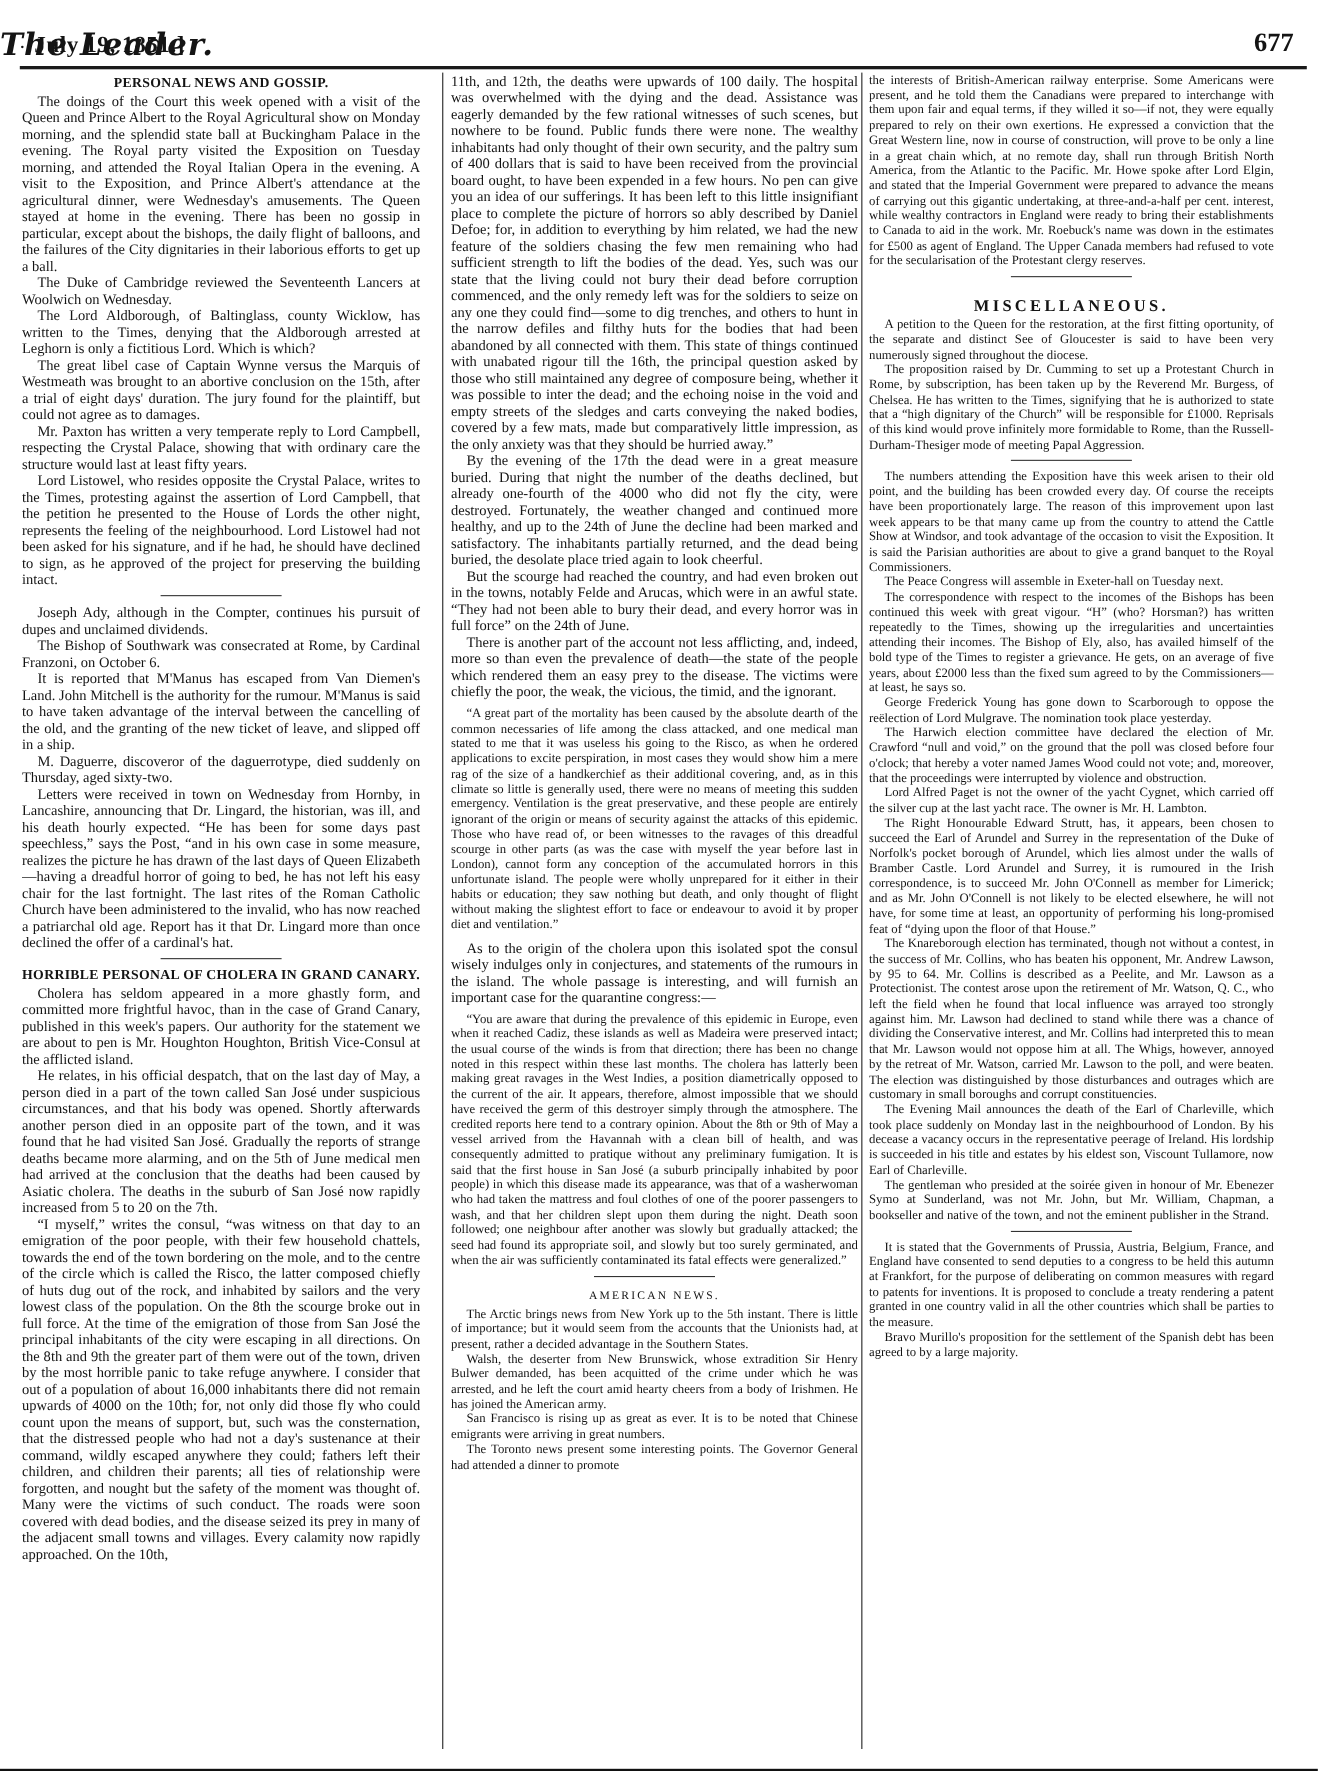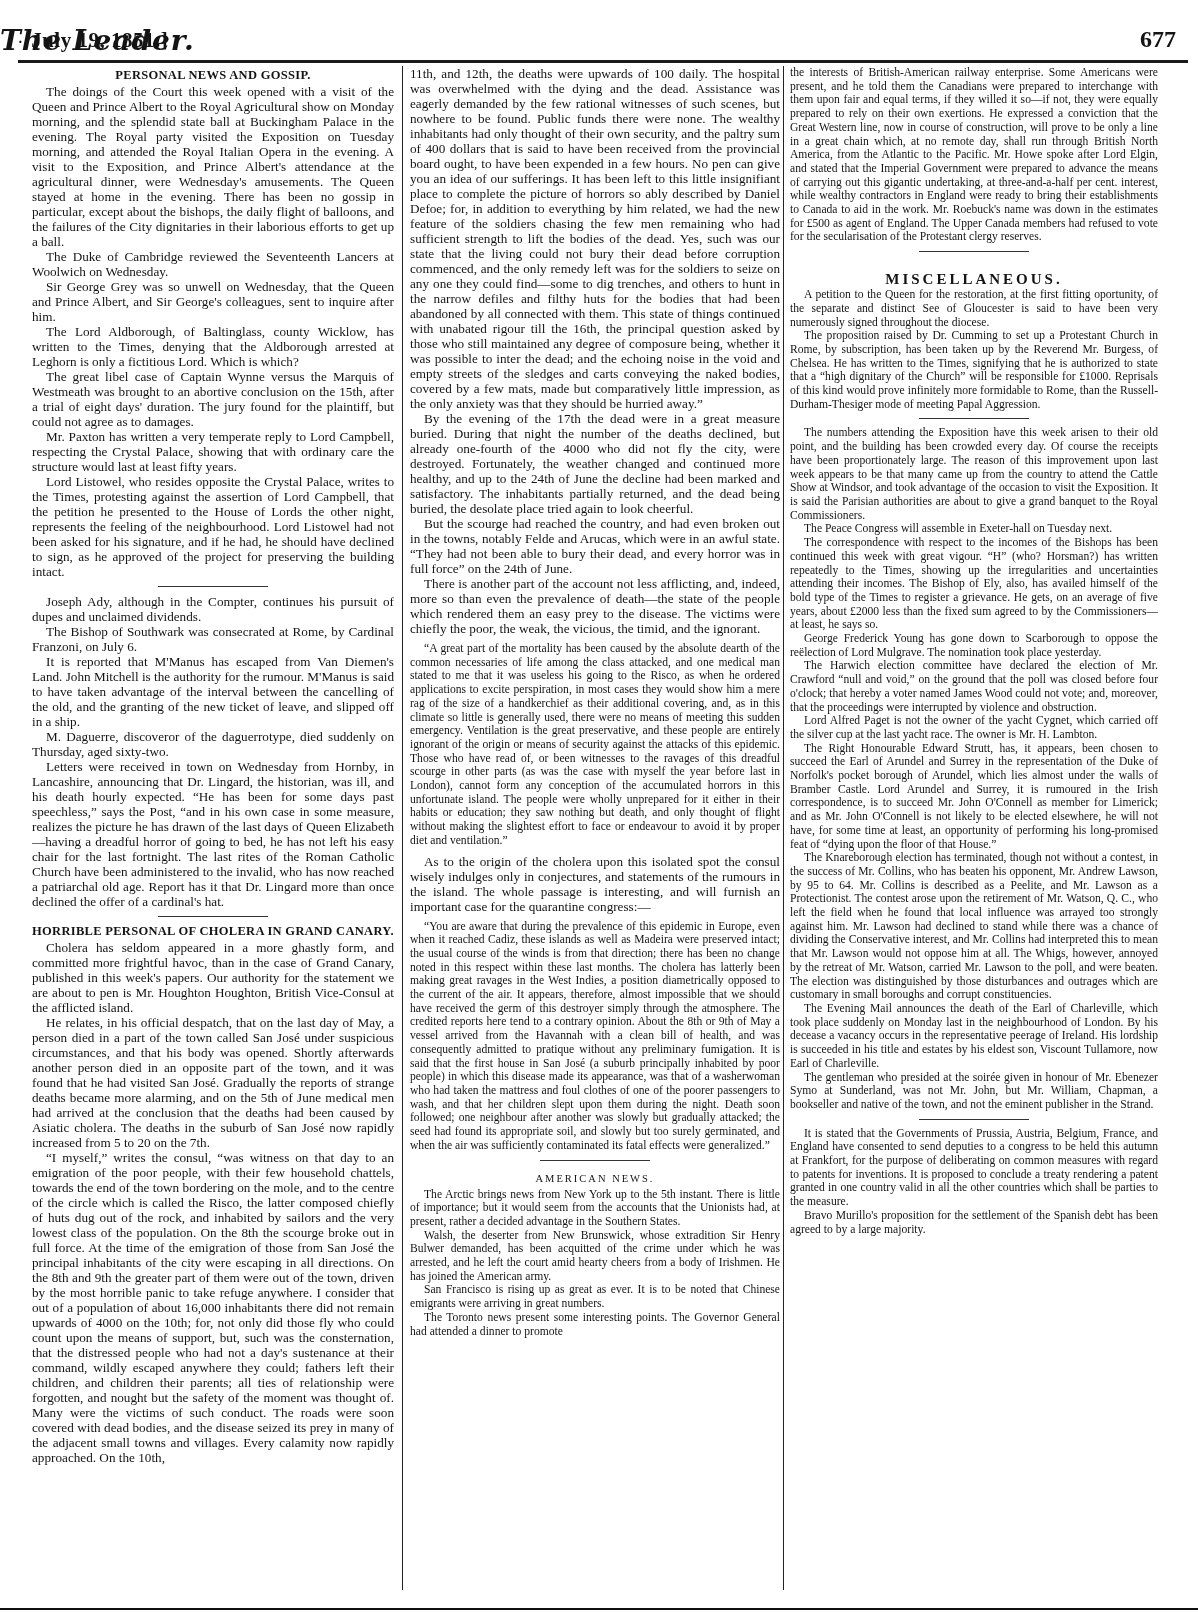--- a/index.html
+++ b/index.html
@@ -24,21 +24,21 @@
   .mh-page {
     position: absolute; right: 22px; top: 26px; font-size: 24px; font-weight: bold;
   }
   .mh-rule {
     position: absolute; left: 18px; right: 10px; top: 60px; height: 3px; background: #1a1a1a;
   }
   .col {
     position: absolute; top: 66px; height: 1526px; overflow: hidden;
     font-size: 11.6px; line-height: 13.7px; text-align: justify;
   }
-  .col1 { left: 32px; width: 362px; }
+  .col1 { left: 20px; width: 362px; }
   .col2 { left: 410px; width: 370px; }
   .col3 { left: 790px; width: 368px; }
   .vrule {
     position: absolute; top: 66px; width: 1px; height: 1524px; background: #222;
   }
   .vr1 { left: 402px; }
   .vr2 { left: 783px; }
   .bottom-rule {
     position: absolute; left: 0; right: 0; top: 1608px; height: 2px; background: #111;
   }
@@ -67,28 +67,27 @@
   <div class="mh-rule"></div>
 </div>
 
 <div class="vrule vr1"></div>
 <div class="vrule vr2"></div>
 
 <div class="col col1">
   <h2>PERSONAL NEWS AND GOSSIP.</h2>
   <p class="lead">The doings of the Court this week opened with a visit of the Queen and Prince Albert to the Royal Agricultural show on Monday morning, and the splendid state ball at Buckingham Palace in the evening. The Royal party visited the Exposition on Tuesday morning, and attended the Royal Italian Opera in the evening. A visit to the Exposition, and Prince Albert's attendance at the agricultural dinner, were Wednesday's amusements. The Queen stayed at home in the evening. There has been no gossip in particular, except about the bishops, the daily flight of balloons, and the failures of the City dignitaries in their laborious efforts to get up a ball.</p>
   <p class="lead">The Duke of Cambridge reviewed the Seventeenth Lancers at Woolwich on Wednesday.</p>
-  <p class="lead">Sir George Grey was so unwell on Wednesday, that the Queen and Prince Albert, and Sir George's colleagues, sent to inquire after him.</p>
   <p class="lead">The Lord Aldborough, of Baltinglass, county Wicklow, has written to the Times, denying that the Aldborough arrested at Leghorn is only a fictitious Lord. Which is which?</p>
   <p class="lead">The great libel case of Captain Wynne versus the Marquis of Westmeath was brought to an abortive conclusion on the 15th, after a trial of eight days' duration. The jury found for the plaintiff, but could not agree as to damages.</p>
   <p class="lead">Mr. Paxton has written a very temperate reply to Lord Campbell, respecting the Crystal Palace, showing that with ordinary care the structure would last at least fifty years.</p>
   <p class="lead">Lord Listowel, who resides opposite the Crystal Palace, writes to the Times, protesting against the assertion of Lord Campbell, that the petition he presented to the House of Lords the other night, represents the feeling of the neighbourhood. Lord Listowel had not been asked for his signature, and if he had, he should have declined to sign, as he approved of the project for preserving the building intact.</p>
   <div class="sep"></div>
   <p class="lead">Joseph Ady, although in the Compter, continues his pursuit of dupes and unclaimed dividends.</p>
-  <p class="lead">The Bishop of Southwark was consecrated at Rome, by Cardinal Franzoni, on July 6.</p>
+  <p class="lead">The Bishop of Southwark was consecrated at Rome, by Cardinal Franzoni, on October 6.</p>
   <p class="lead">It is reported that M'Manus has escaped from Van Diemen's Land. John Mitchell is the authority for the rumour. M'Manus is said to have taken advantage of the interval between the cancelling of the old, and the granting of the new ticket of leave, and slipped off in a ship.</p>
   <p class="lead">M. Daguerre, discoveror of the daguerrotype, died suddenly on Thursday, aged sixty-two.</p>
   <p class="lead">Letters were received in town on Wednesday from Hornby, in Lancashire, announcing that Dr. Lingard, the historian, was ill, and his death hourly expected. “He has been for some days past speechless,” says the Post, “and in his own case in some measure, realizes the picture he has drawn of the last days of Queen Elizabeth—having a dreadful horror of going to bed, he has not left his easy chair for the last fortnight. The last rites of the Roman Catholic Church have been administered to the invalid, who has now reached a patriarchal old age. Report has it that Dr. Lingard more than once declined the offer of a cardinal's hat.</p>
   <div class="sep"></div>
   <h2>HORRIBLE PERSONAL OF CHOLERA IN GRAND CANARY.</h2>
   <p class="lead">Cholera has seldom appeared in a more ghastly form, and committed more frightful havoc, than in the case of Grand Canary, published in this week's papers. Our authority for the statement we are about to pen is Mr. Houghton Houghton, British Vice-Consul at the afflicted island.</p>
   <p class="lead">He relates, in his official despatch, that on the last day of May, a person died in a part of the town called San José under suspicious circumstances, and that his body was opened. Shortly afterwards another person died in an opposite part of the town, and it was found that he had visited San José. Gradually the reports of strange deaths became more alarming, and on the 5th of June medical men had arrived at the conclusion that the deaths had been caused by Asiatic cholera. The deaths in the suburb of San José now rapidly increased from 5 to 20 on the 7th.</p>
   <p class="lead">“I myself,” writes the consul, “was witness on that day to an emigration of the poor people, with their few household chattels, towards the end of the town bordering on the mole, and to the centre of the circle which is called the Risco, the latter composed chiefly of huts dug out of the rock, and inhabited by sailors and the very lowest class of the population. On the 8th the scourge broke out in full force. At the time of the emigration of those from San José the principal inhabitants of the city were escaping in all directions. On the 8th and 9th the greater part of them were out of the town, driven by the most horrible panic to take refuge anywhere. I consider that out of a population of about 16,000 inhabitants there did not remain upwards of 4000 on the 10th; for, not only did those fly who could count upon the means of support, but, such was the consternation, that the distressed people who had not a day's sustenance at their command, wildly escaped anywhere they could; fathers left their children, and children their parents; all ties of relationship were forgotten, and nought but the safety of the moment was thought of. Many were the victims of such conduct. The roads were soon covered with dead bodies, and the disease seized its prey in many of the adjacent small towns and villages. Every calamity now rapidly approached. On the 10th,</p>
 </div>
 

